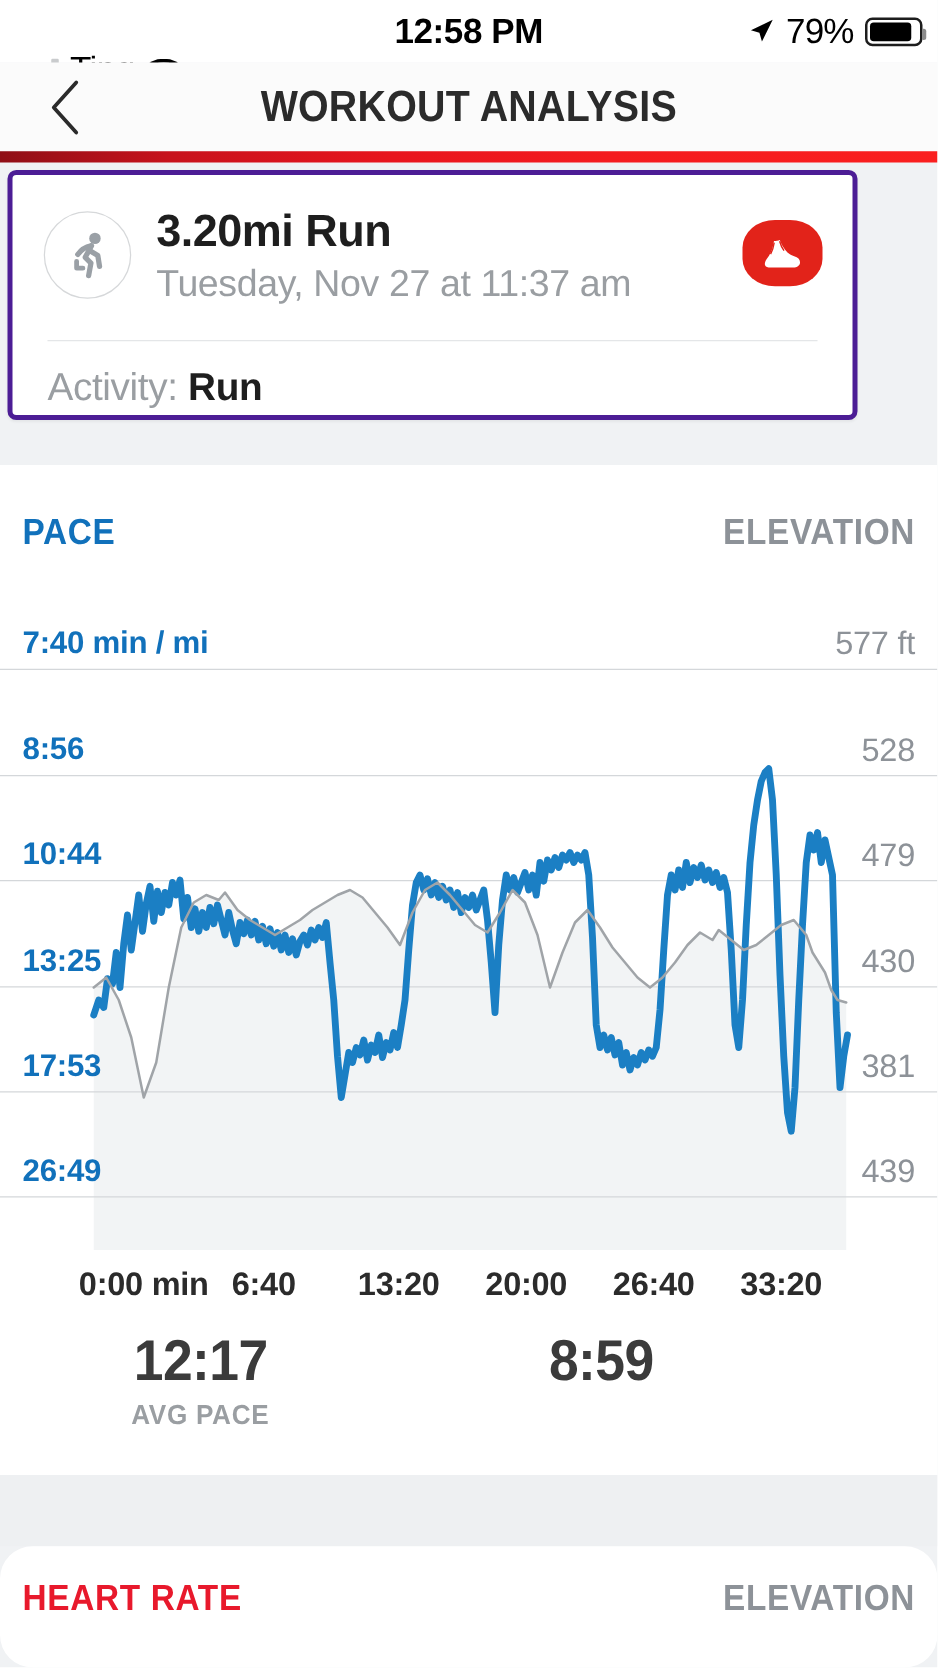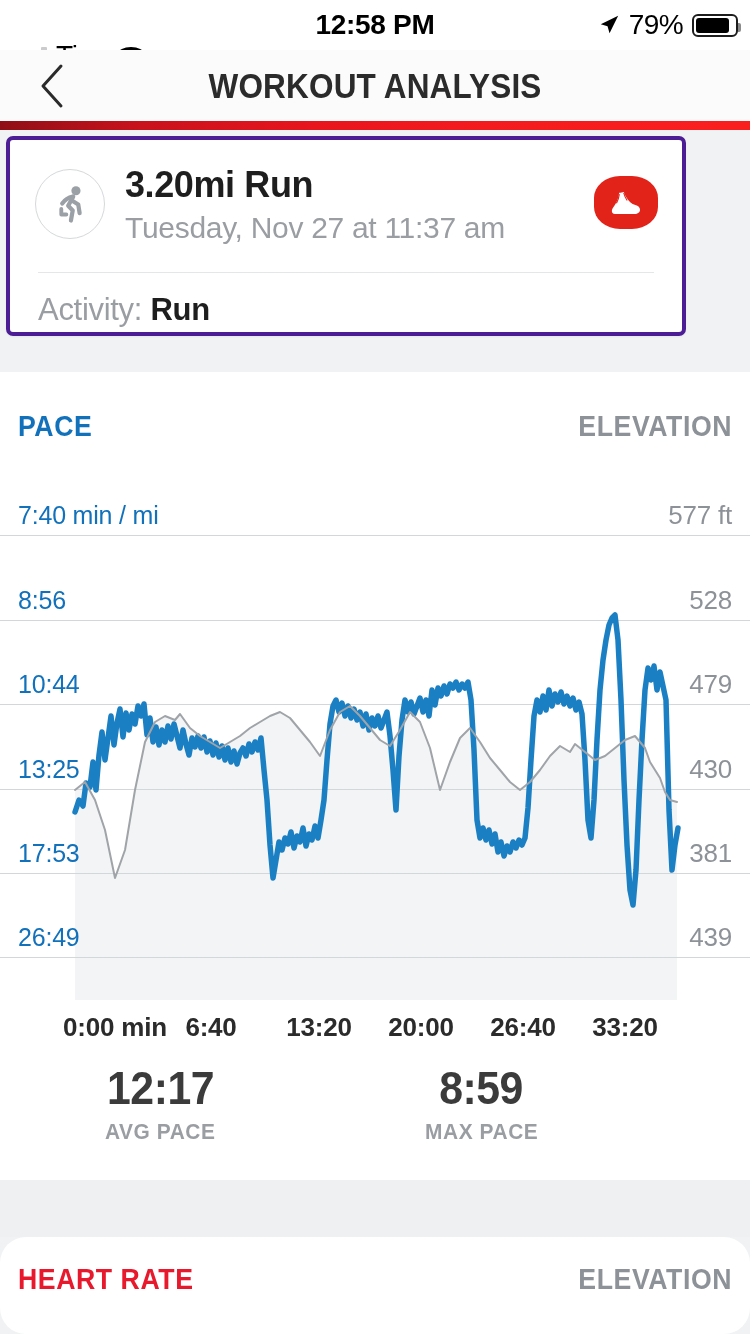--- a/index.html
+++ b/index.html
@@ -104,21 +104,21 @@
     font-size:29px; font-weight:800; color:#1171bb;
     letter-spacing:0.6px; transform:scaleX(0.92); transform-origin:left center;
   }
   .head-right {
     position:absolute; right:18px; top:38px;
     font-size:29px; font-weight:800; color:#8d9298;
     letter-spacing:0.6px; transform:scaleX(0.92); transform-origin:right center;
   }
   .tick-left {
     position:absolute; left:18px; font-size:25px; color:#1171bb;
-    font-weight:400; letter-spacing:-0.2px; transform:translateY(-50%);
+    font-weight:700; letter-spacing:-0.2px; transform:translateY(-50%);
   }
   .tick-right {
     position:absolute; right:18px; font-size:26px; color:#8d9298;
     letter-spacing:-0.2px; transform:translateY(-50%);
   }
 
   .xaxis { position:absolute; top:1012px; left:0; width:750px; height:40px; }
   .xtick {
     position:absolute; top:0; font-size:26px; font-weight:700; color:#2b2b2b;
     letter-spacing:-0.2px; transform:translateX(-50%); white-space:nowrap;
@@ -262,21 +262,20 @@
       <div class="xtick" style="left: 625px;">33:20</div>
     </div>
 
   <div class="stats" id="stats">
       <div class="stat">
         <div><span class="stat-val">12:17</span></div>
         <div><span class="stat-lbl">AVG PACE</span></div>
       </div>
       <div class="stat">
         <div><span class="stat-val">8:59</span></div>
-        <div><span class="stat-lbl">MAX PACE</span></div>
       </div>
     </div>
 
   <div class="gap"></div>
   <div class="hr-panel">
     <div class="hr-left">HEART RATE</div>
     <div class="hr-right">ELEVATION</div>
   </div>
 
 </div>

